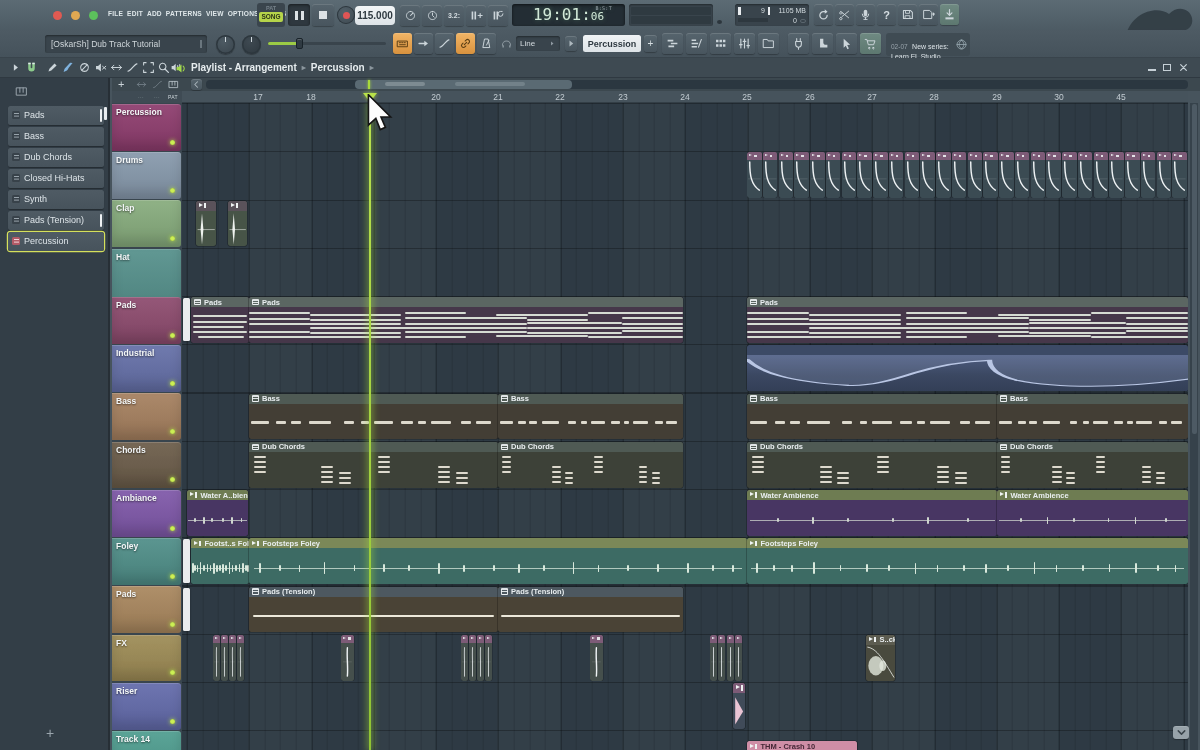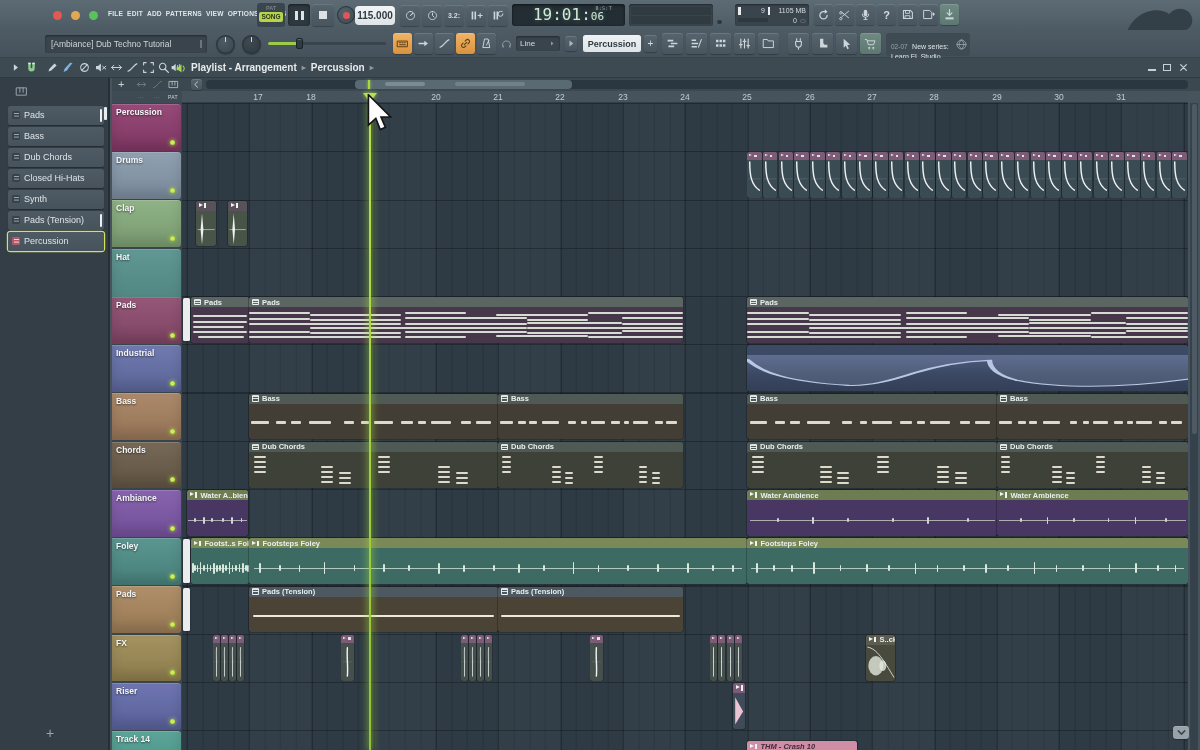--- a/index.html
+++ b/index.html
@@ -180,21 +180,21 @@
         <path d="M3 11.5h10V14H3z" fill="#ccd5da"></path>
       </svg>
     </div>
   <svg class="abs" style="left:1112px;top:1px" width="88" height="55" viewBox="0 0 88 55">
     <path d="M14 34 C20 12 44 4 57 13 C65 4 78 7 80 17 C82 26 74 31 66 30 C73 37 66 48 54 46 C40 44 31 41 27 34 C23 40 16 40 14 34 Z M58 32 C68 40 70 48 62 55 L56 52 C62 46 60 38 54 34 Z" fill="#333e46" opacity="0.95"></path>
   </svg>
 </div>
 
 <div id="row2">
   <div class="panel abs" style="left:45px;top:5px;width:162px;height:18px;display:flex;align-items:center;padding:0 6px">
-    <span style="font-size:8.5px;color:#cfd6da;white-space:nowrap;overflow:hidden">[Ambiance] Dub Techno Tutorial</span>
+    <span style="font-size:8.5px;color:#cfd6da;white-space:nowrap;overflow:hidden">[OskarSh] Dub Track Tutorial</span>
     <span class="abs" style="right:5px;top:5px;width:2px;height:8px;background:#6a767e"></span>
   </div>
   <div class="knob" style="left:216px;top:4.5px;width:19px;height:19px"></div>
   <div class="knob" style="left:242px;top:4.5px;width:19px;height:19px;background:radial-gradient(circle at 40% 35%,#3e4951,#2e383f)"></div>
   <div class="abs" style="left:268px;top:11.5px;width:118px;height:3px;background:#39444c;border-radius:2px">
     <span class="abs" style="left:0;top:0;width:32px;height:3px;background:#9ccb45;border-radius:2px"></span>
     <span class="abs" style="left:28px;top:-4px;width:7px;height:11px;background:#2f3a42;border:1px solid #19232a;border-radius:2px;box-shadow:inset 0 1px 0 rgba(255,255,255,.2)"></span>
   </div>
   <div class="btn orange ib" style="left:393px;top:3px;width:19px;height:21px">
       <svg viewBox="0 0 16 16" width="13" height="13">
@@ -476,21 +476,21 @@
     <span class="rlabel" style="left: 316px;">21</span>
     <span class="rlabel" style="left: 378px;">22</span>
     <span class="rlabel" style="left: 441px;">23</span>
     <span class="rlabel" style="left: 503px;">24</span>
     <span class="rlabel" style="left: 565px;">25</span>
     <span class="rlabel" style="left: 628px;">26</span>
     <span class="rlabel" style="left: 690px;">27</span>
     <span class="rlabel" style="left: 752px;">28</span>
     <span class="rlabel" style="left: 815px;">29</span>
     <span class="rlabel" style="left: 877px;">30</span>
-    <span class="rlabel" style="left: 939px;">31</span>
+    <span class="rlabel" style="left: 939px;">45</span>
     <div id="marker" style="left: 181px;"></div>
   </div>
 
 <div id="headers">
     <div class="thead" style="top: 0.75px; height: 46.75px; background: linear-gradient(rgba(255, 255, 255, 0.07), rgba(0, 0, 0, 0.1)), rgb(142, 61, 110);">
       <span class="tname">Percussion</span>
       <span class="tled"></span>
     </div>
     <div class="thead" style="top: 49px; height: 46.75px; background: linear-gradient(rgba(255, 255, 255, 0.07), rgba(0, 0, 0, 0.1)), rgb(135, 153, 172);">
       <span class="tname">Drums</span>
@@ -1329,21 +1329,21 @@
       </div>
       <div class="cbody">
         <svg viewBox="0 0 100 100" preserveAspectRatio="none" class="wsvg" style="top: 0px; height: 100%;">
           <polygon points="18,12 18,88 84,52" fill="#eac4d4"></polygon>
         </svg>
       </div>
     </div>
     <div class="clip" style="left: 565px; top: 638.25px; width: 110px; height: 45.75px; background: rgb(64, 75, 89);">
       <div class="chead" style="background: rgb(207, 142, 166);">
         <span class="aicon"></span>
-        <span class="clabel" style="color: rgb(69, 39, 54); font-style: italic;">THM - Crash 10</span>
+        <span class="clabel" style="color: rgb(69, 39, 54);">THM - Crash 10</span>
       </div>
     </div>
     <div id="playhead" style="left: 187px;"></div>
   </div>
 <div id="vscroll">
   <span class="abs" style="left:1.5px;top:1px;width:5px;height:330px;background:#4d5a64;border-radius:2px"></span>
 </div>
 <div class="btn ib" style="left:1173px;top:726px;width:16px;height:13px;background:#97a2a9;z-index:40">
     <svg viewBox="0 0 16 16" width="13" height="13">
       <path d="M4 6l4 4 4-4" fill="none" stroke="#3a444b" stroke-width="1.8" stroke-linecap="round" stroke-linejoin="round"></path>

